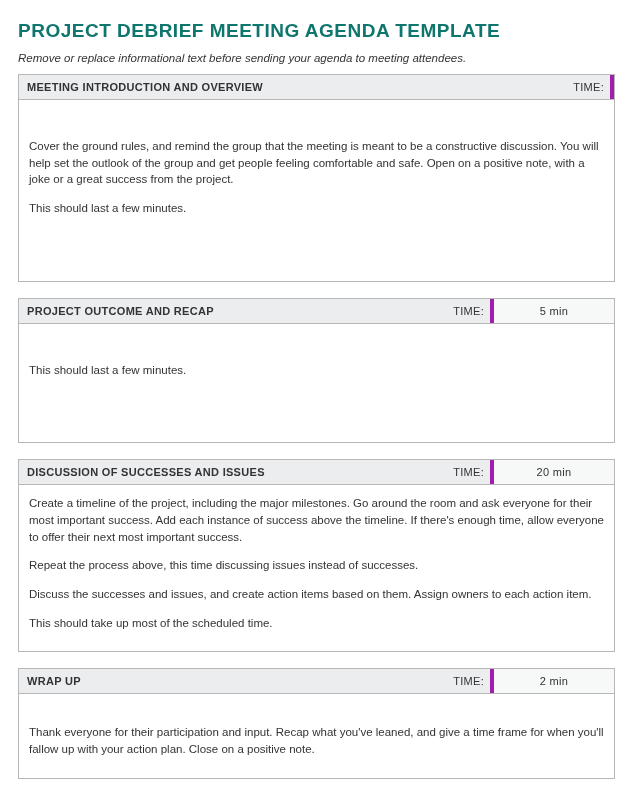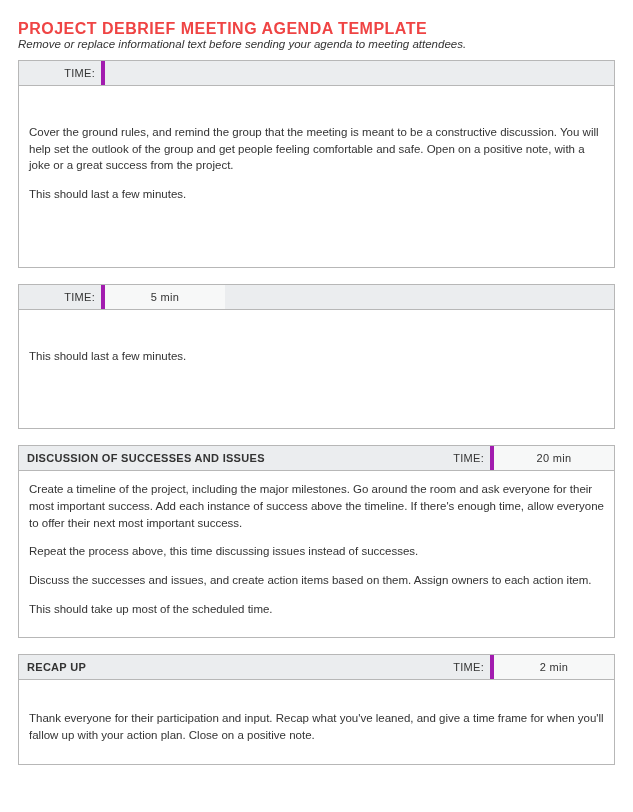--- a/index.html
+++ b/index.html
@@ -6,24 +6,25 @@
     margin: 0;
     padding: 20px 18px;
     font-family: "Century Gothic", "Avant Garde", Arial, sans-serif;
     font-size: 12px;
     color: #333;
     background: #fff;
     width: 633px;
     box-sizing: border-box;
   }
   .title {
-    font-size: 16px;
+    font-size: 19px;
     font-weight: bold;
     letter-spacing: 0.5px;
-    color: #ef4444;
+    color: #0f766e;
+    margin-bottom: 10px;
   }
   .instruction {
     font-style: italic;
     font-size: 11.5px;
     color: #333;
     margin-bottom: 10px;
   }
   .section {
     border: 1px solid #b7b7b7;
     margin-bottom: 16px;
@@ -75,32 +76,34 @@
   }
 </style>
 </head>
 <body>
 
 <div class="title">PROJECT DEBRIEF MEETING AGENDA TEMPLATE</div>
 <div class="instruction">Remove or replace informational text before sending your agenda to meeting attendees.</div>
 
 <div class="section">
   <div class="section-header">
+    <div class="name">MEETING INTRODUCTION AND OVERVIEW</div>
     <div class="time-label">TIME:</div>
   </div>
   <div class="section-body">
     <div class="gap-top"></div>
     <p>Cover the ground rules, and remind the group that the meeting is meant to be a constructive discussion. You will help set the outlook of the group and get people feeling comfortable and safe. Open on a positive note, with a joke or a great success from the project.</p>
     <p>This should last a few minutes.</p>
     <div class="gap-bottom"></div>
   </div>
 </div>
 
 <div class="section">
   <div class="section-header">
+    <div class="name">PROJECT OUTCOME AND RECAP</div>
     <div class="time-label">TIME:</div>
     <div class="time-value">5 min</div>
   </div>
   <div class="section-body">
     <div class="gap-top"></div>
     <p>This should last a few minutes.</p>
     <div class="gap-bottom"></div>
   </div>
 </div>
 
@@ -113,21 +116,21 @@
   <div class="section-body">
     <p>Create a timeline of the project, including the major milestones. Go around the room and ask everyone for their most important success. Add each instance of success above the timeline. If there's enough time, allow everyone to offer their next most important success.</p>
     <p>Repeat the process above, this time discussing issues instead of successes.</p>
     <p>Discuss the successes and issues, and create action items based on them. Assign owners to each action item.</p>
     <p>This should take up most of the scheduled time.</p>
   </div>
 </div>
 
 <div class="section">
   <div class="section-header">
-    <div class="name">RECAP UP</div>
+    <div class="name">WRAP UP</div>
     <div class="time-label">TIME:</div>
     <div class="time-value">2 min</div>
   </div>
   <div class="section-body">
     <div class="gap-bottom-small"></div>
     <p>Thank everyone for their participation and input. Recap what you've leaned, and give a time frame for when you'll fallow up with your action plan. Close on a positive note.</p>
 
   </div>
 </div>
 

